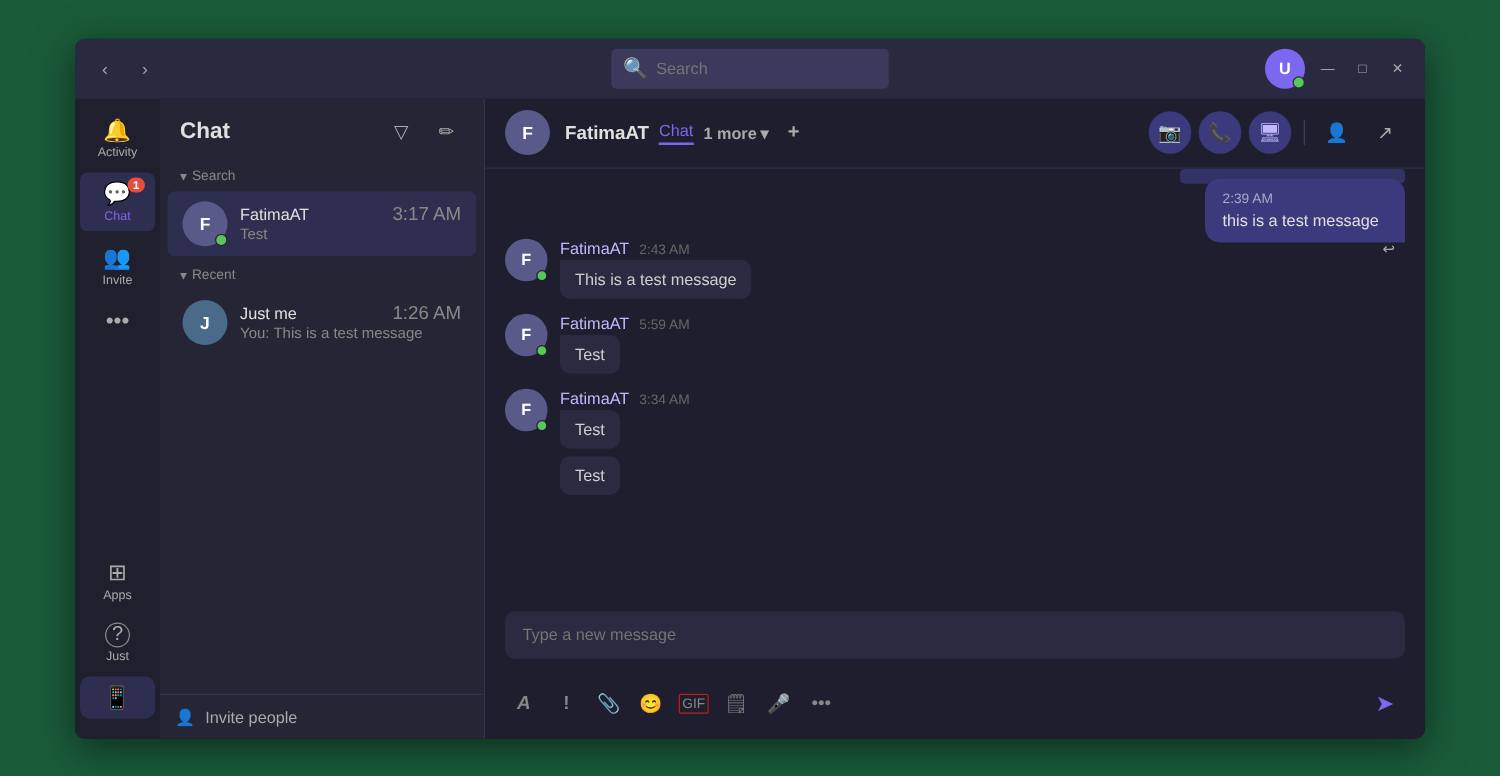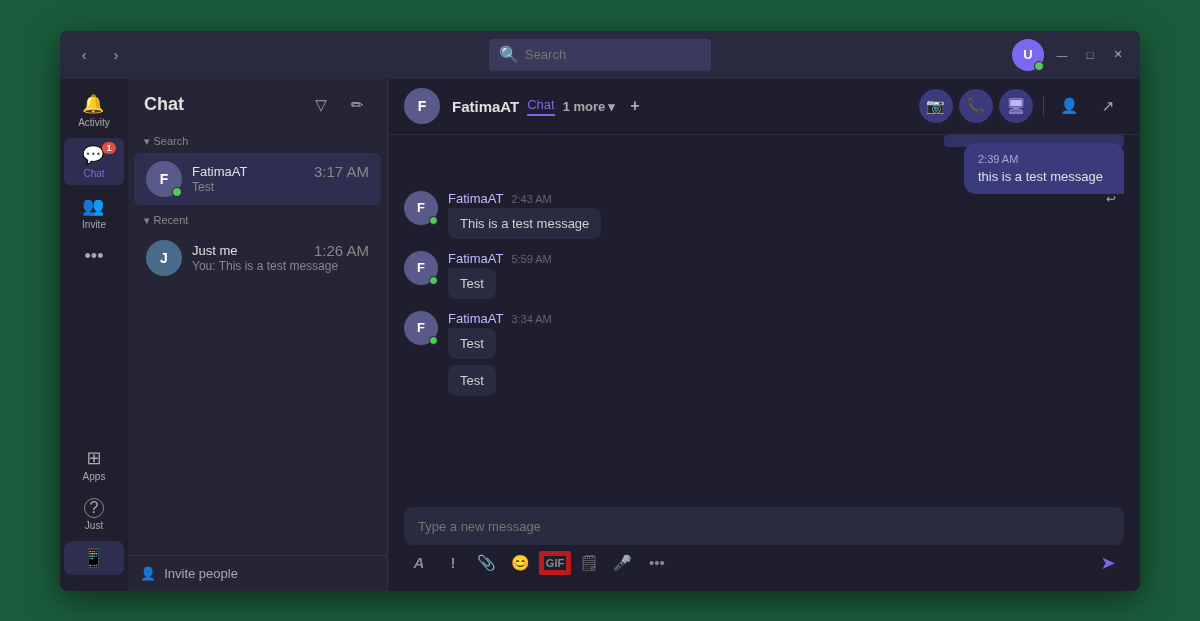--- a/index.html
+++ b/index.html
@@ -519,21 +519,21 @@
 
     
     .message-input-area {
       padding: 8px 16px 12px;
       flex-shrink: 0;
     }
     .message-input-box {
       background: #2a2a40;
       border-radius: 8px;
       padding: 10px 14px;
-      margin-bottom: 2px;
+      margin-bottom: 20px;
     }
     .message-input-box input {
       background: none;
       border: none;
       outline: none;
       color: #888;
       font-size: 13px;
       width: 100%;
     }
     .message-toolbar {
@@ -774,21 +774,21 @@
           <div class="msg-tool-btn">
             <span style="font-weight:bold;">!</span>
           </div>
           <div class="msg-tool-btn">
             <span>📎</span>
           </div>
           <div class="msg-tool-btn">
             <span>😊</span>
           </div>
           <div class="msg-tool-btn">
-            <span style="font-size:11px;font-weight:bold;border:5px solid #b91c1c;border-radius:2px;padding:1px 2px;">GIF</span>
+            <span style="font-size:11px;font-weight:normal;border:1px solid #b91c1c;border-radius:2px;padding:1px 2px;">GIF</span>
           </div>
           <div class="msg-tool-btn">
             <span>🗒</span>
           </div>
           <div class="msg-tool-btn">
             <span>🎤</span>
           </div>
           <div class="msg-tool-btn">
             <span>•••</span>
           </div>

